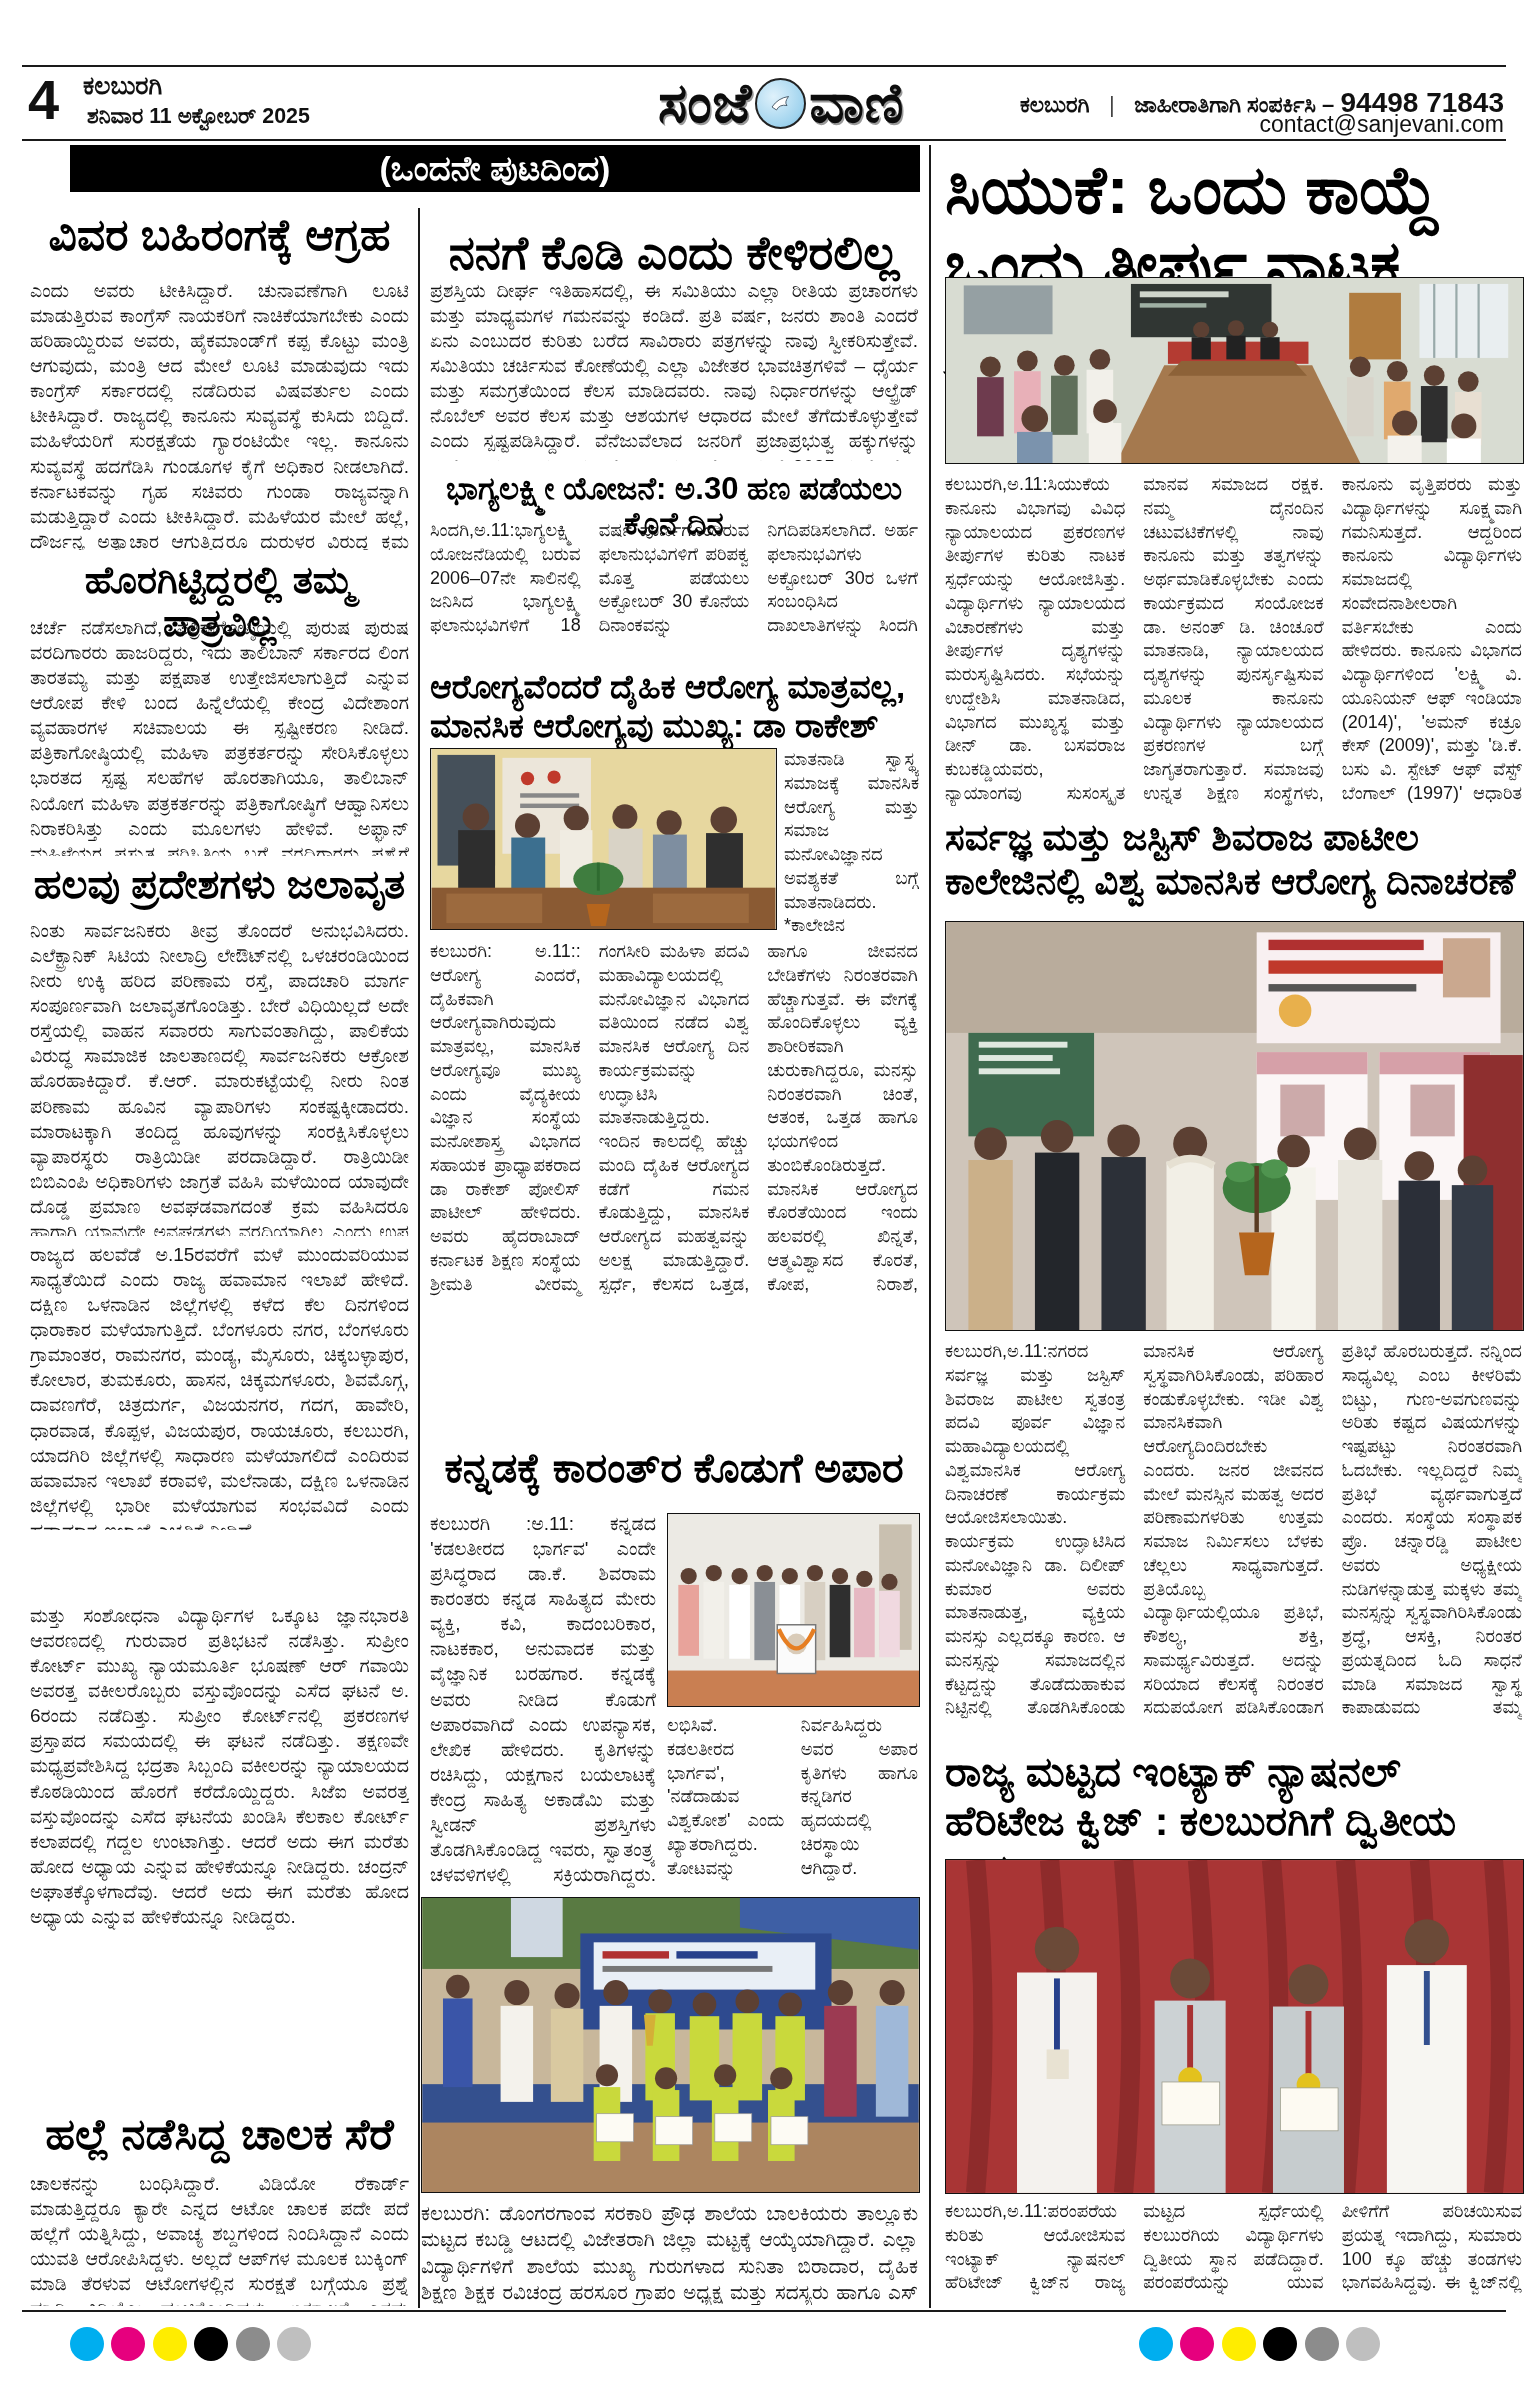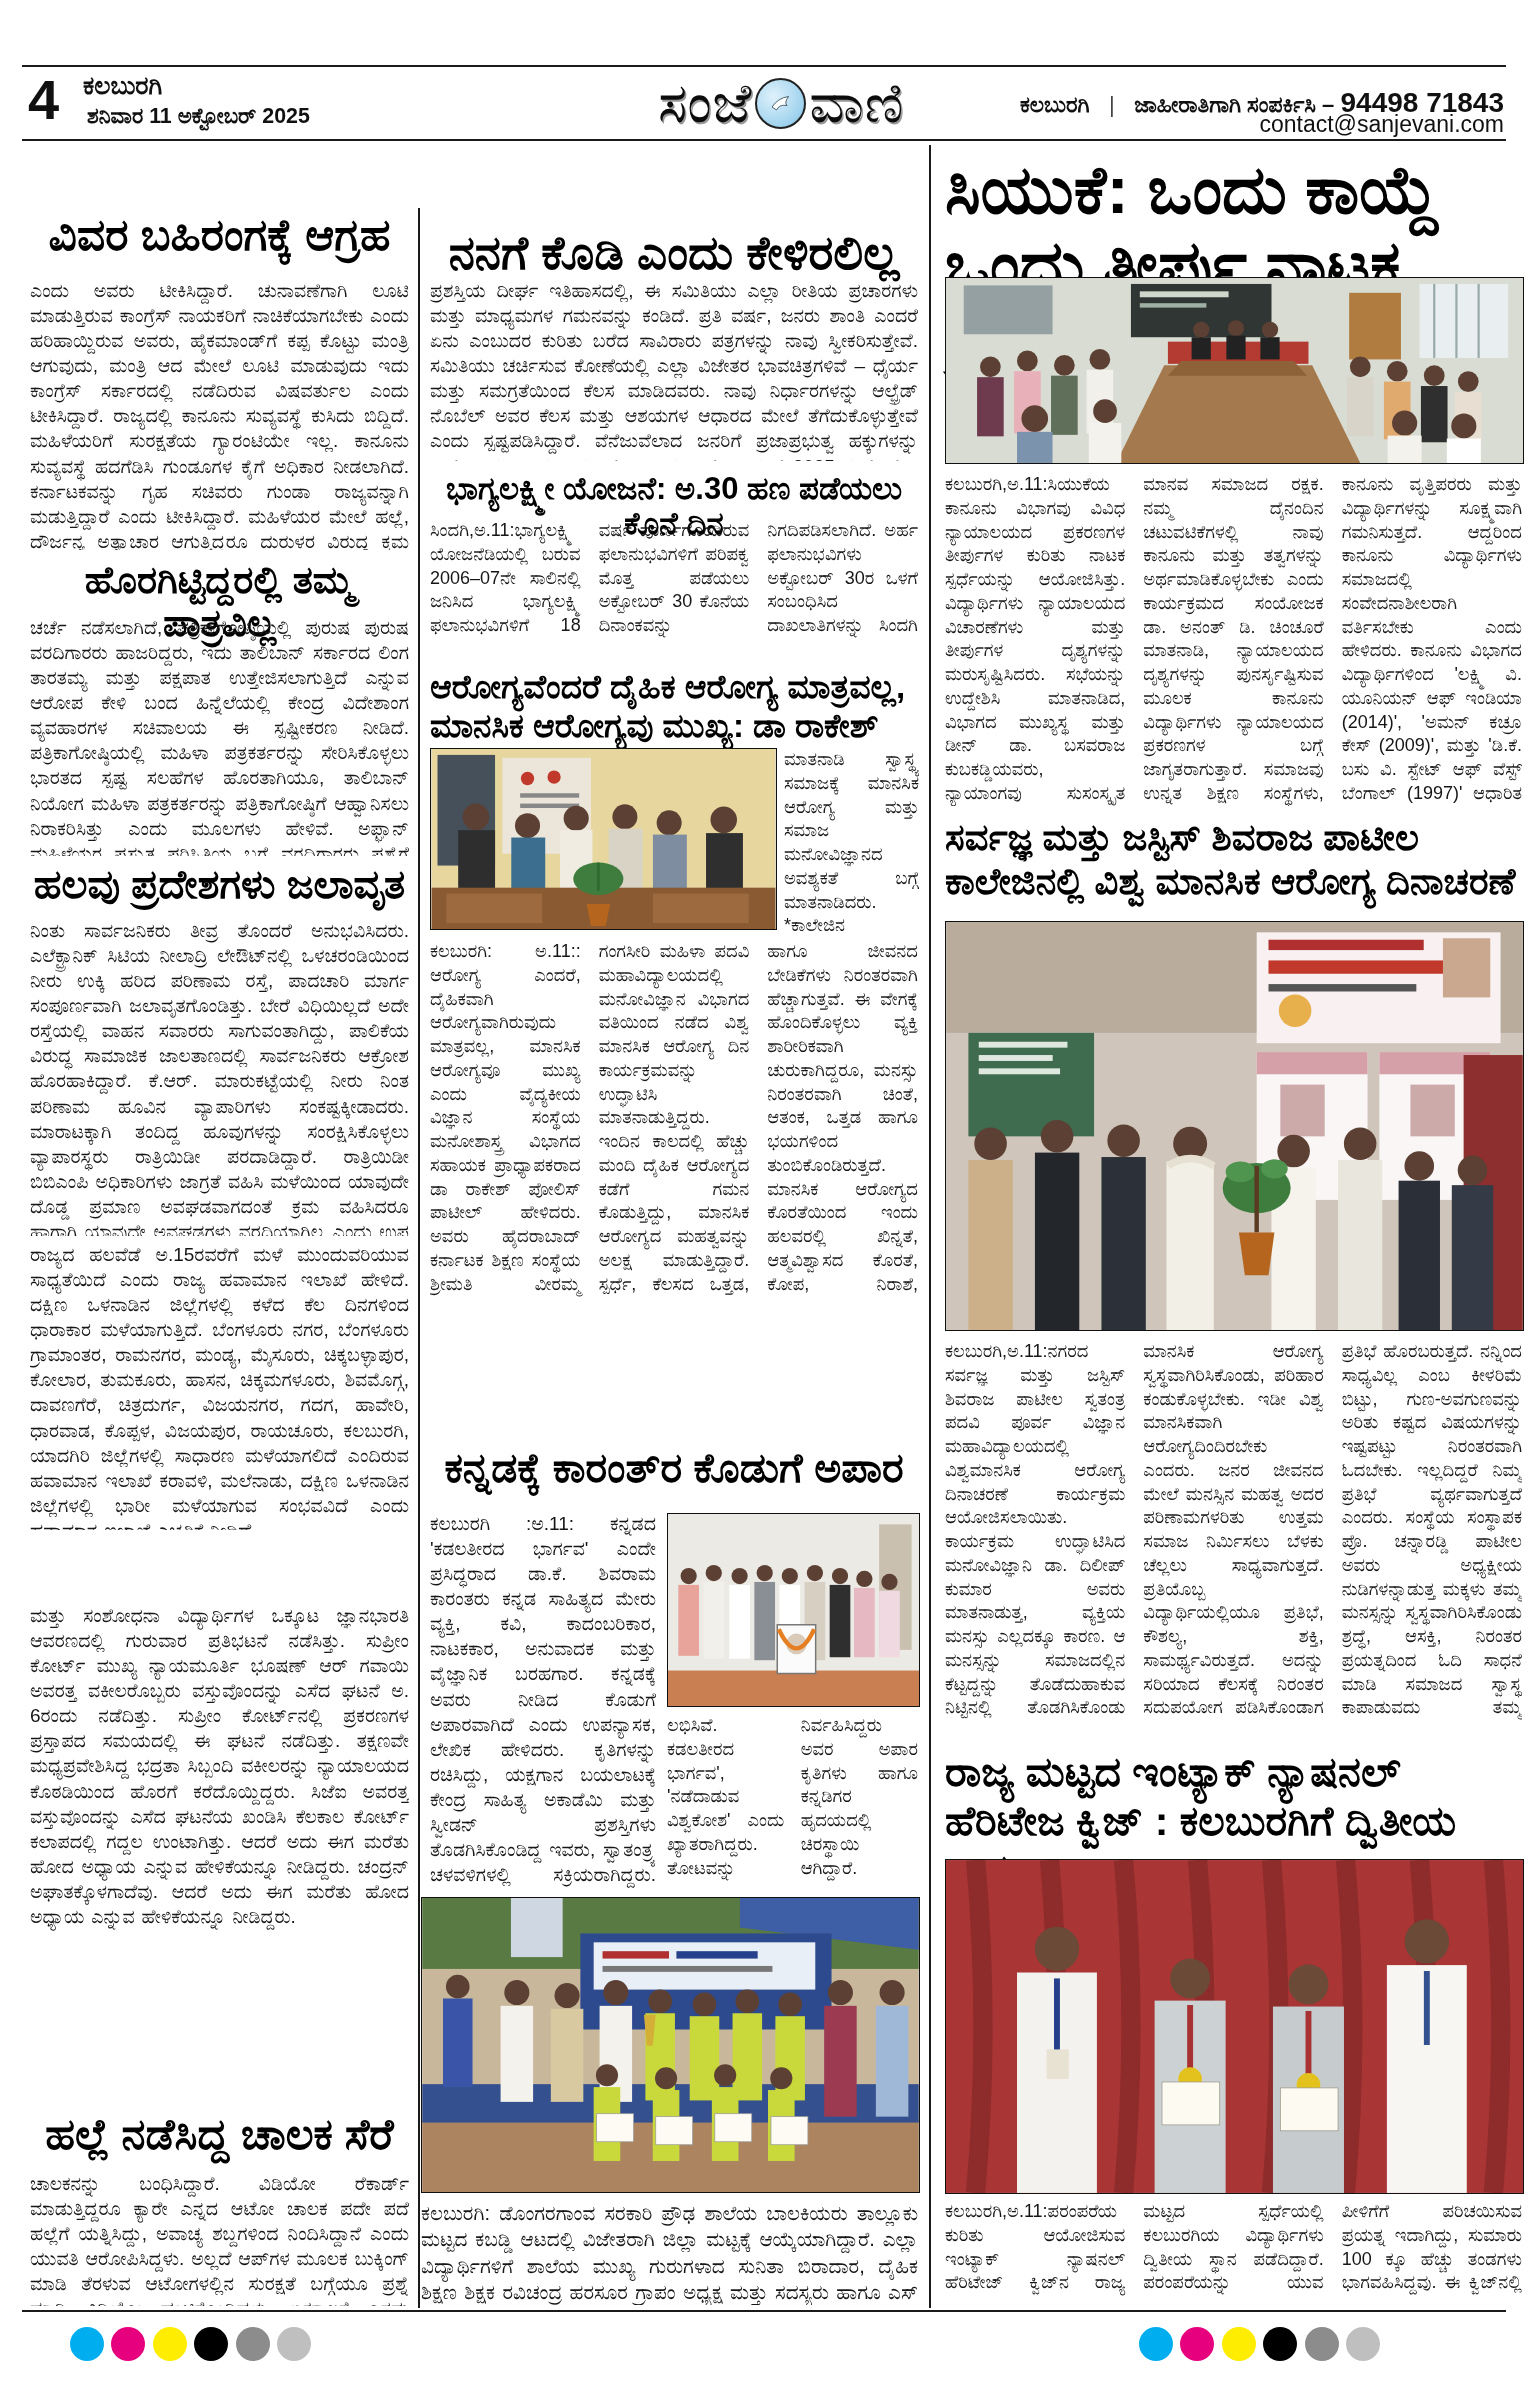--- a/index.html
+++ b/index.html
@@ -7,21 +7,21 @@
   .page{position:relative;width:1528px;height:2401px;background:#ffffff;margin:0 auto;overflow:hidden;color:#111;}
   .abs{position:absolute;}
   .rule{background:#1a1a1a;}
   .just{text-align:justify;text-justify:inter-word;}
   .kn{font-size:19px;line-height:1.32;letter-spacing:0;word-spacing:1.5px;color:#161616;overflow:hidden;}
   .cols3{column-count:3;column-gap:18px;}
   .cols2{column-count:2;column-gap:16.3px;}
   .hl{font-weight:bold;color:#000;line-height:1.12;}
   .center{text-align:center;}
   .banner{background:#000;color:#fff;display:flex;align-items:center;justify-content:center;font-weight:bold;}
-  .masthead{font-weight:400;font-size:55px;letter-spacing:0.7px;color:#0c0c0c;text-shadow:1.5px 1.5px 0 #999;white-space:nowrap;display:flex;align-items:center;}
+  .masthead{font-weight:700;font-size:55px;letter-spacing:0.7px;color:#0c0c0c;text-shadow:1.5px 1.5px 0 #999;white-space:nowrap;display:flex;align-items:center;}
   .mast-circle{width:47px;height:47px;border-radius:50%;background:radial-gradient(circle at 35% 35%,#dff1fb 0%,#9fd3ee 70%,#6fb4dc 100%);border:2.2px solid #222;display:inline-flex;align-items:center;justify-content:center;margin:0 3px;flex:0 0 auto;}
   .photo{border:1.5px solid #111;background:#ddd;overflow:hidden;}
   .photo svg{display:block;}
   .dotrow{display:flex;gap:7.4px;}
   .dot{width:34px;height:34px;border-radius:50%;display:inline-block;}
   .contact-line{white-space:nowrap;}
 </style>
 </head>
 <body>
 
@@ -46,20 +46,21 @@
   <div class="abs contact-line" style="right:24px;top:87px;font-size:22px;text-align:right;">
     <span style="font-weight:bold;">ಕಲಬುರಗಿ</span>
     <span style="margin:0 13.3px;color:#444;">|</span>
     <span style="font-weight:bold;">ಜಾಹೀರಾತಿಗಾಗಿ ಸಂಪರ್ಕಿಸಿ –</span>
     <span style="font-weight:bold;font-size:28px;">94498 71843</span>
   </div>
   <div class="abs" style="right:24px;top:111px;font-size:23px;">contact@sanjevani.com</div>
 
   <div class="abs rule" style="left:22px;top:139px;width:1484px;height:2.2px;"></div>
 
+  <div class="abs banner" style="left:70px;top:145px;width:850px;height:47px;font-size:34px;">(ಒಂದನೇ ಪುಟದಿಂದ)</div>
 
   <div class="abs rule" style="left:418px;top:208px;width:1.5px;height:2100px;"></div>
   <div class="abs rule" style="left:929px;top:145px;width:1.5px;height:2163px;"></div>
 
   <div class="abs hl center" style="left:30px;top:210px;width:379px;font-size:44px;">ವಿವರ ಬಹಿರಂಗಕ್ಕೆ ಆಗ್ರಹ</div>
   <div class="abs kn just" style="left:30px;top:278px;width:379px;height:272px;">ಎಂದು ಅವರು ಟೀಕಿಸಿದ್ದಾರೆ. ಚುನಾವಣೆಗಾಗಿ ಲೂಟಿ ಮಾಡುತ್ತಿರುವ ಕಾಂಗ್ರೆಸ್ ನಾಯಕರಿಗೆ ನಾಚಿಕೆಯಾಗಬೇಕು ಎಂದು ಹರಿಹಾಯ್ದಿರುವ ಅವರು, ಹೈಕಮಾಂಡ್‌ಗೆ ಕಪ್ಪ ಕೊಟ್ಟು ಮಂತ್ರಿ ಆಗುವುದು, ಮಂತ್ರಿ ಆದ ಮೇಲೆ ಲೂಟಿ ಮಾಡುವುದು ಇದು ಕಾಂಗ್ರೆಸ್ ಸರ್ಕಾರದಲ್ಲಿ ನಡೆದಿರುವ ವಿಷವರ್ತುಲ ಎಂದು ಟೀಕಿಸಿದ್ದಾರೆ. ರಾಜ್ಯದಲ್ಲಿ ಕಾನೂನು ಸುವ್ಯವಸ್ಥೆ ಕುಸಿದು ಬಿದ್ದಿದೆ. ಮಹಿಳೆಯರಿಗೆ ಸುರಕ್ಷತೆಯ ಗ್ಯಾರಂಟಿಯೇ ಇಲ್ಲ. ಕಾನೂನು ಸುವ್ಯವಸ್ಥೆ ಹದಗೆಡಿಸಿ ಗುಂಡೂಗಳ ಕೈಗೆ ಅಧಿಕಾರ ನೀಡಲಾಗಿದೆ. ಕರ್ನಾಟಕವನ್ನು ಗೃಹ ಸಚಿವರು ಗುಂಡಾ ರಾಜ್ಯವನ್ನಾಗಿ ಮಡುತ್ತಿದ್ದಾರೆ ಎಂದು ಟೀಕಿಸಿದ್ದಾರೆ. ಮಹಿಳೆಯರ ಮೇಲೆ ಹಲ್ಲೆ, ದೌರ್ಜನ್ಯ ಅತ್ಯಾಚಾರ ಆಗುತ್ತಿದ್ದರೂ ದುರುಳರ ವಿರುದ್ಧ ಕ್ರಮ ಕೈಗೊಳ್ಳದೆ ಗುಂಡಾಗಳ ರಕ್ಷಣೆ ಮಾಡುತ್ತಿರುವ ಸರ್ಕಾರದ ಧೋರಣೆಯಿಂದ ಬೀದಿಯಲ್ಲಿ ಕಾಮಣ್ಣರು ರಾಜ ರೋಷವಾಗಿ ಮಹಿಳೆಯರ ಮೇಲೆ ಎರಗುತ್ತಿದ್ದಾರೆ. ಸಿಲಿಕಾನ್ ಸಿಟಿಯನ್ನು ಕ್ರೈಂ ಸಿಟಿಯನ್ನಾಗಿ ಸರ್ಕಾರ ಮಾಡುತ್ತಿದೆ. ಬೆಂಗಳೂರು ನಗರದ ವರ್ಚಸ್ಸಿಗೂ ಧಕ್ಕೆ ತಂದಿದೆ ಎಂದು ಆರ್. ಅಶೋಕ್ ಟೀಕಿಸಿದ್ದಾರೆ.</div>
 
   <div class="abs hl center" style="left:30px;top:559px;width:379px;font-size:38px;">ಹೊರಗಿಟ್ಟಿದ್ದರಲ್ಲಿ ತಮ್ಮ ಪಾತ್ರವಿಲ್ಲ</div>
   <div class="abs kn just" style="left:30px;top:615px;width:379px;height:241px;">ಚರ್ಚೆ ನಡೆಸಲಾಗಿದೆ, ಪತ್ರಿಕಾಗೋಷ್ಠಿಯಲ್ಲಿ ಪುರುಷ ಪುರುಷ ವರದಿಗಾರರು ಹಾಜರಿದ್ದರು, ಇದು ತಾಲಿಬಾನ್ ಸರ್ಕಾರದ ಲಿಂಗ ತಾರತಮ್ಯ ಮತ್ತು ಪಕ್ಷಪಾತ ಉತ್ತೇಜಿಸಲಾಗುತ್ತಿದೆ ಎನ್ನುವ ಆರೋಪ ಕೇಳಿ ಬಂದ ಹಿನ್ನೆಲೆಯಲ್ಲಿ ಕೇಂದ್ರ ವಿದೇಶಾಂಗ ವ್ಯವಹಾರಗಳ ಸಚಿವಾಲಯ ಈ ಸ್ಪಷ್ಟೀಕರಣ ನೀಡಿದೆ. ಪತ್ರಿಕಾಗೋಷ್ಠಿಯಲ್ಲಿ ಮಹಿಳಾ ಪತ್ರಕರ್ತರನ್ನು ಸೇರಿಸಿಕೊಳ್ಳಲು ಭಾರತದ ಸ್ಪಷ್ಟ ಸಲಹೆಗಳ ಹೊರತಾಗಿಯೂ, ತಾಲಿಬಾನ್ ನಿಯೋಗ ಮಹಿಳಾ ಪತ್ರಕರ್ತರನ್ನು ಪತ್ರಿಕಾಗೋಷ್ಠಿಗೆ ಆಹ್ವಾನಿಸಲು ನಿರಾಕರಿಸಿತ್ತು ಎಂದು ಮೂಲಗಳು ಹೇಳಿವೆ. ಅಫ್ಘಾನ್ ಮಹಿಳೆಯರ ಪ್ರಸ್ತುತ ಪರಿಸ್ಥಿತಿಯ ಬಗ್ಗೆ ವರದಿಗಾರರು ಪ್ರಶ್ನೆಗೆ ಉತ್ತರಿಸಿದ ವಿದೇಶಾಂಗ ಸಚಿವ ಅಮೀರ್ ಖಾನ್ ಮುತ್ತಕಿ 'ಪ್ರತಿಯೊಂದು ದೇಶಕ್ಕೂ ತನ್ನದೇ ಆದ ಪದ್ಧತಿಗಳು, ಕಾನೂನುಗಳು ಮತ್ತು ತತ್ವಗಳಿವೆ' ಅದನ್ನು ತಾಲಿಬಾನ್ ಸರ್ಕಾರ ಪಾಲಿಸುತ್ತಿದೆ ಎಂದಿದ್ದಾರೆ</div>
 

